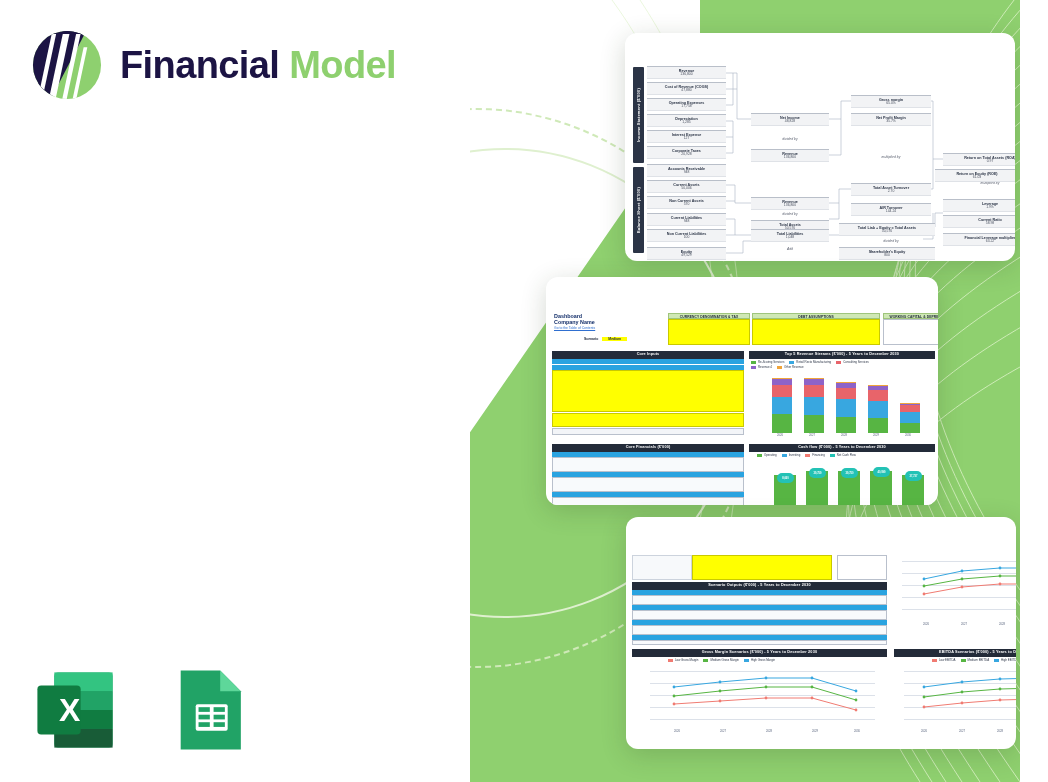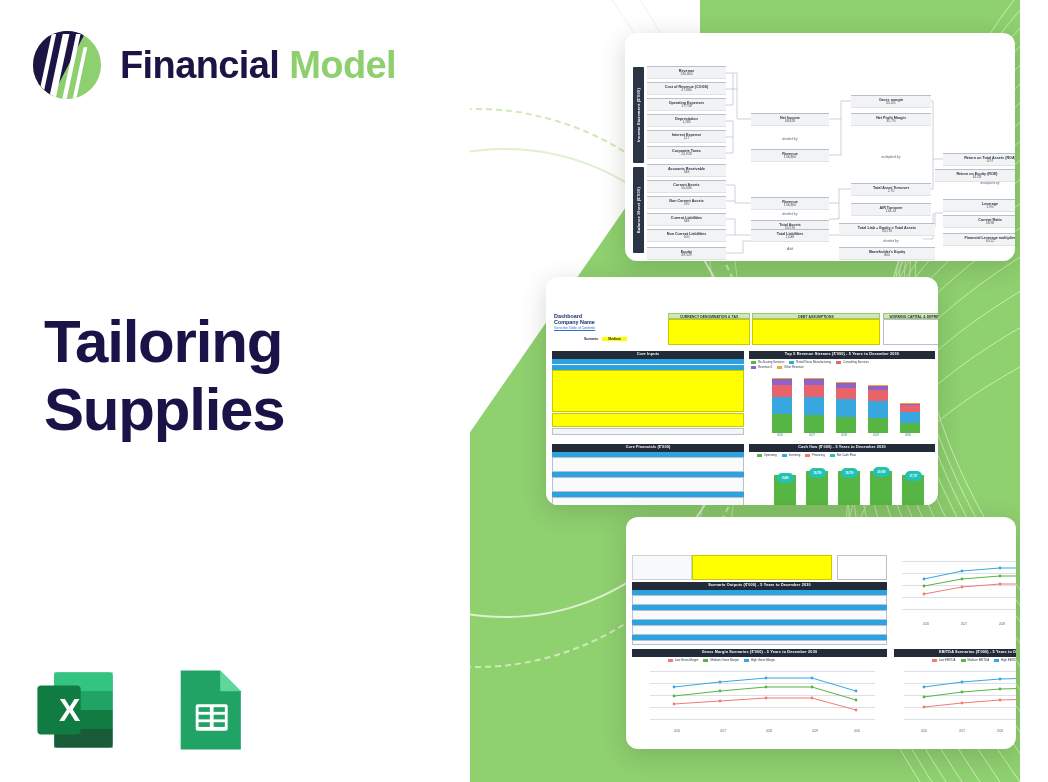--- a/index.html
+++ b/index.html
@@ -183,24 +183,20 @@
           <rect x="78" y="26" width="5" height="74" fill="#ffffff" transform="skewX(-12)"></rect>
           <rect x="20" y="74" width="6" height="26" fill="#ffffff" transform="skewX(-12)"></rect>
         </g>
       </svg>
       <div class="logo-text">
         <span class="w1">Financial</span>
         <span class="w2">Model</span>
       </div>
     </div>
 
-    <div class="title-block">
-      <div class="title-line">Tailoring</div>
-      <div class="title-line">Supplies</div>
-    </div>
 
     <div class="app-icons">
       <svg class="app-icon" viewBox="0 0 100 100">
         <rect x="28" y="10" width="62" height="80" rx="4" fill="#21a366"></rect>
         <rect x="28" y="10" width="62" height="20" fill="#33c481"></rect>
         <rect x="28" y="30" width="62" height="20" fill="#21a366"></rect>
         <rect x="28" y="50" width="62" height="20" fill="#107c41"></rect>
         <rect x="28" y="70" width="62" height="20" fill="#185c37"></rect>
         <rect x="10" y="24" width="46" height="52" rx="4" fill="#107c41"></rect>
         <text x="33" y="62" font-family="Liberation Sans, sans-serif" font-size="34" font-weight="bold" fill="#ffffff">X</text>

